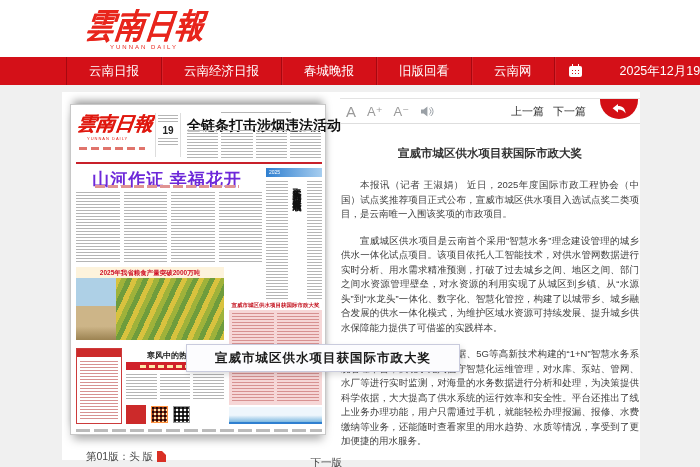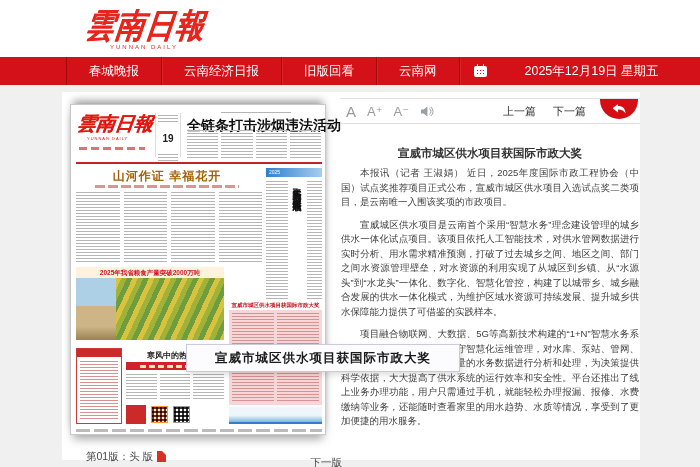--- a/index.html
+++ b/index.html
@@ -36,29 +36,29 @@
            box-shadow:0 -6px 8px -3px rgba(0,0,0,.40), 0 7px 9px -3px rgba(0,0,0,.35); }
   .paper > div { position:absolute; }
   .sim { background:repeating-linear-gradient(#b5b5b5 0 1px, transparent 1px 3px); }
   .sim-red { background:repeating-linear-gradient(#d79191 0 1px, transparent 1px 3px); }
   .np-logo { left:6px; top:6px; font-family:"DejaVu Serif","Liberation Serif",serif; font-style:italic; font-weight:bold;
              font-size:19px; color:#e0180f; transform:skewX(-7deg); white-space:nowrap; text-shadow:0.4px 0 #e0180f; }
   .np-logo-sub { left:16px; top:31px; font-size:4px; letter-spacing:1px; color:#e0180f; }
   .np-slogan { left:8px; top:42px; width:66px; height:3px;
                background:repeating-linear-gradient(90deg,#e0746c 0 8px, transparent 8px 12px); }
   .np-datebox { left:84px; top:8px; width:26px; height:44px; border-left:1px solid #ddd; border-right:1px solid #ddd; padding:2px; }
-  .np-day { font-weight:bold; font-size:10px; color:#222; text-align:center; margin:10px 0; }
+  .np-day { font-weight:bold; font-size:10px; color:#222; text-align:center; margin:2px 0; }
   .np-datebox .sim { height:8px; width:100%; }
   .np-tophead-tag { left:150px; top:7px; width:70px; height:3px; }
   .np-tophead { left:116px; top:12px; width:134px; text-align:center; font-weight:bold; font-size:14px; color:#111; white-space:nowrap; }
   .np-topcols { left:116px; top:25px; width:134px; height:29px; display:flex; gap:3px; }
   .np-topcols .sim { flex:1; }
   .np-redline { left:5px; top:57px; width:246px; height:2px; background:#c8202a; }
-  .np-mainhead { left:2px; top:63px; width:188px; text-align:center; font-weight:bold; font-size:12px;
-                 letter-spacing:1px; color:#a16207; white-space:nowrap; }
+  .np-mainhead { left:2px; top:63px; width:188px; text-align:center; font-weight:bold; font-size:17px;
+                 letter-spacing:1px; color:#6d28d9; white-space:nowrap; }
   .np-mainsub { left:24px; top:80px; width:144px; height:3px; background:repeating-linear-gradient(90deg,#e09393 0 10px, transparent 10px 13px); }
   .np-cols { left:5px; top:87px; width:186px; height:72px; display:flex; gap:4px; }
   .np-cols .sim { flex:1; }
   .np-photo-title { left:5px; top:162px; width:148px; height:11px; background:#fdf3dc; color:#cf1126;
                     font-weight:bold; font-size:6.5px; line-height:11px; text-align:center; white-space:nowrap; }
   .np-photo { left:5px; top:173px; width:148px; height:62px; display:flex; }
   .np-photo-a { width:40px; background:linear-gradient(#aed0e6 45%, #cdb588 45% 78%, #9c8352); }
   .np-photo-b { flex:1; background:repeating-linear-gradient(115deg,#d8c23e 0 5px,#9fb23a 5px 10px,#6f9c3c 10px 15px); }
   .np-bluebar { left:195px; top:63px; width:56px; height:9px; background:linear-gradient(90deg,#2f7fd0,#a6cdef);
                 color:#fff; font-size:5px; line-height:9px; padding-left:3px; }
@@ -99,48 +99,49 @@
                       border-color:#fff #fff transparent transparent; }
   .next-page { cursor:pointer;margin-top:12px; }
 
   
   .toolbar { position:absolute; left:278px; top:6px; width:300px; height:26px;
              border-top:1px solid #e3e3e3; border-bottom:1px solid #dedede;
              display:flex; align-items:center; gap:11px; padding:0 6px; }
   .font-btn { color:#9a9a9a; font-size:13px; cursor:pointer; line-height:1; }
   .font-btn.big { font-size:15px; }
   .speaker { display:flex; align-items:center; cursor:pointer; }
-  .pn-group { margin-left:auto; display:flex; gap:17px; margin-right:48px; }
+  .pn-group { margin-left:auto; display:flex; gap:9px; margin-right:48px; }
   .pn { font-size:11px; color:#333; cursor:pointer; white-space:nowrap; }
   .backbtn { position:absolute; left:538px; top:7px; width:38px; height:20px; background:#d30f15;
              border-radius:0 0 19px 19px; display:flex; align-items:center; justify-content:center; cursor:pointer; }
   .article-title { position:absolute; left:278px; top:54px; width:300px; text-align:center;
                    font-weight:bold; font-size:11.5px; color:#333; }
   .article-body { position:absolute; left:279px; top:74px; width:298px; font-size:9.5px; line-height:14.5px;
                   color:#3e3e3e; text-align:justify; }
-  .article-body p { margin:0 0 8px; text-indent:2em; }
+  .article-body p { margin:12px 0 8px; text-indent:2em; }
 
   
   .tooltip { position:absolute; left:186px; top:344px; width:274px; height:28px; line-height:26px;
              background:#fcfcfe; border:1px solid #c9cbdd; box-shadow:2px 3px 6px rgba(0,0,0,.13);
              text-align:center; font-weight:bold; font-size:12.5px; color:#1a1a1a; letter-spacing:1px; z-index:20; }
 </style>
 </head>
 <body>
 
 <div id="app">
 
   <div class="site-header">
     <div class="site-logo">雲南日報</div>
     <div class="site-logo-sub">YUNNAN DAILY</div>
   </div>
 
   <div class="nav">
+    <div class="nav-item">云南日报</div>
+    <div class="nav-item">云南经济日报</div>
     <div class="nav-item">春城晚报</div>
-    <div class="nav-item">云南经济日报</div>
     <div class="nav-item">旧版回看</div>
     <div class="nav-item">云南网</div>
     <div class="cal-icon"></div>
     <div class="nav-date">2025年12月19日 星期五</div>
   </div>
 
   <div class="card">
 
     <div class="paper">
       <div class="np-logo">雲南日報</div>

